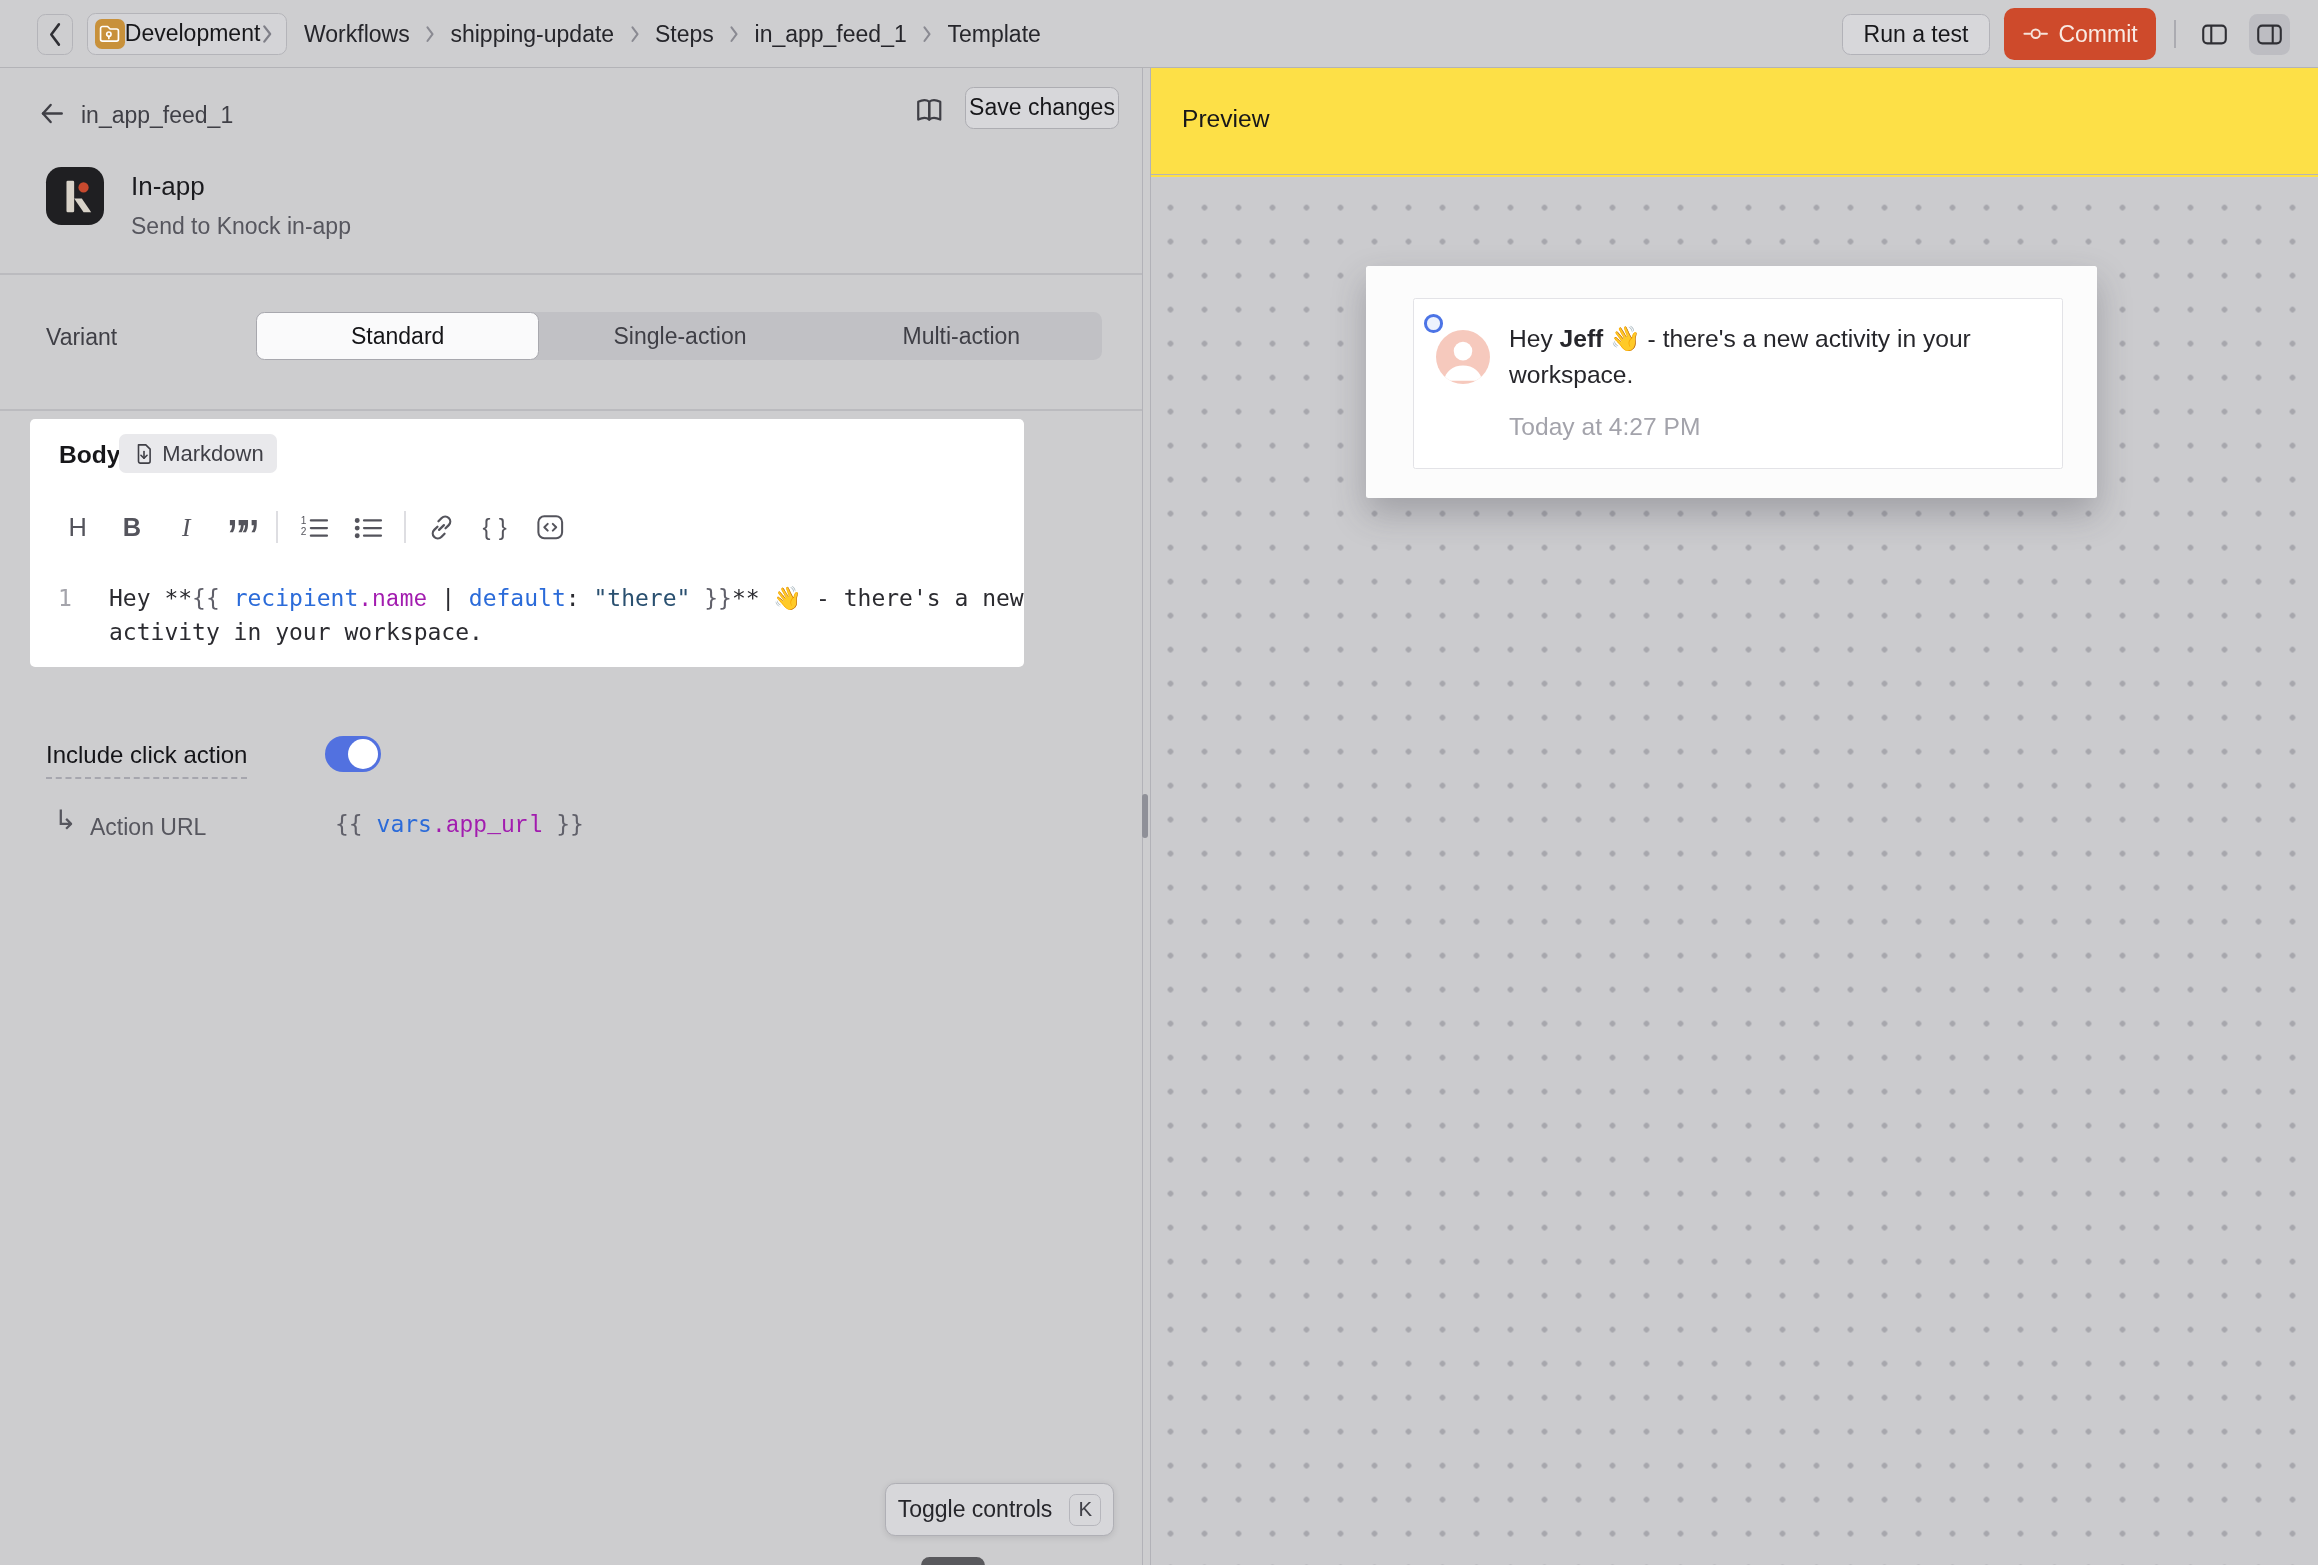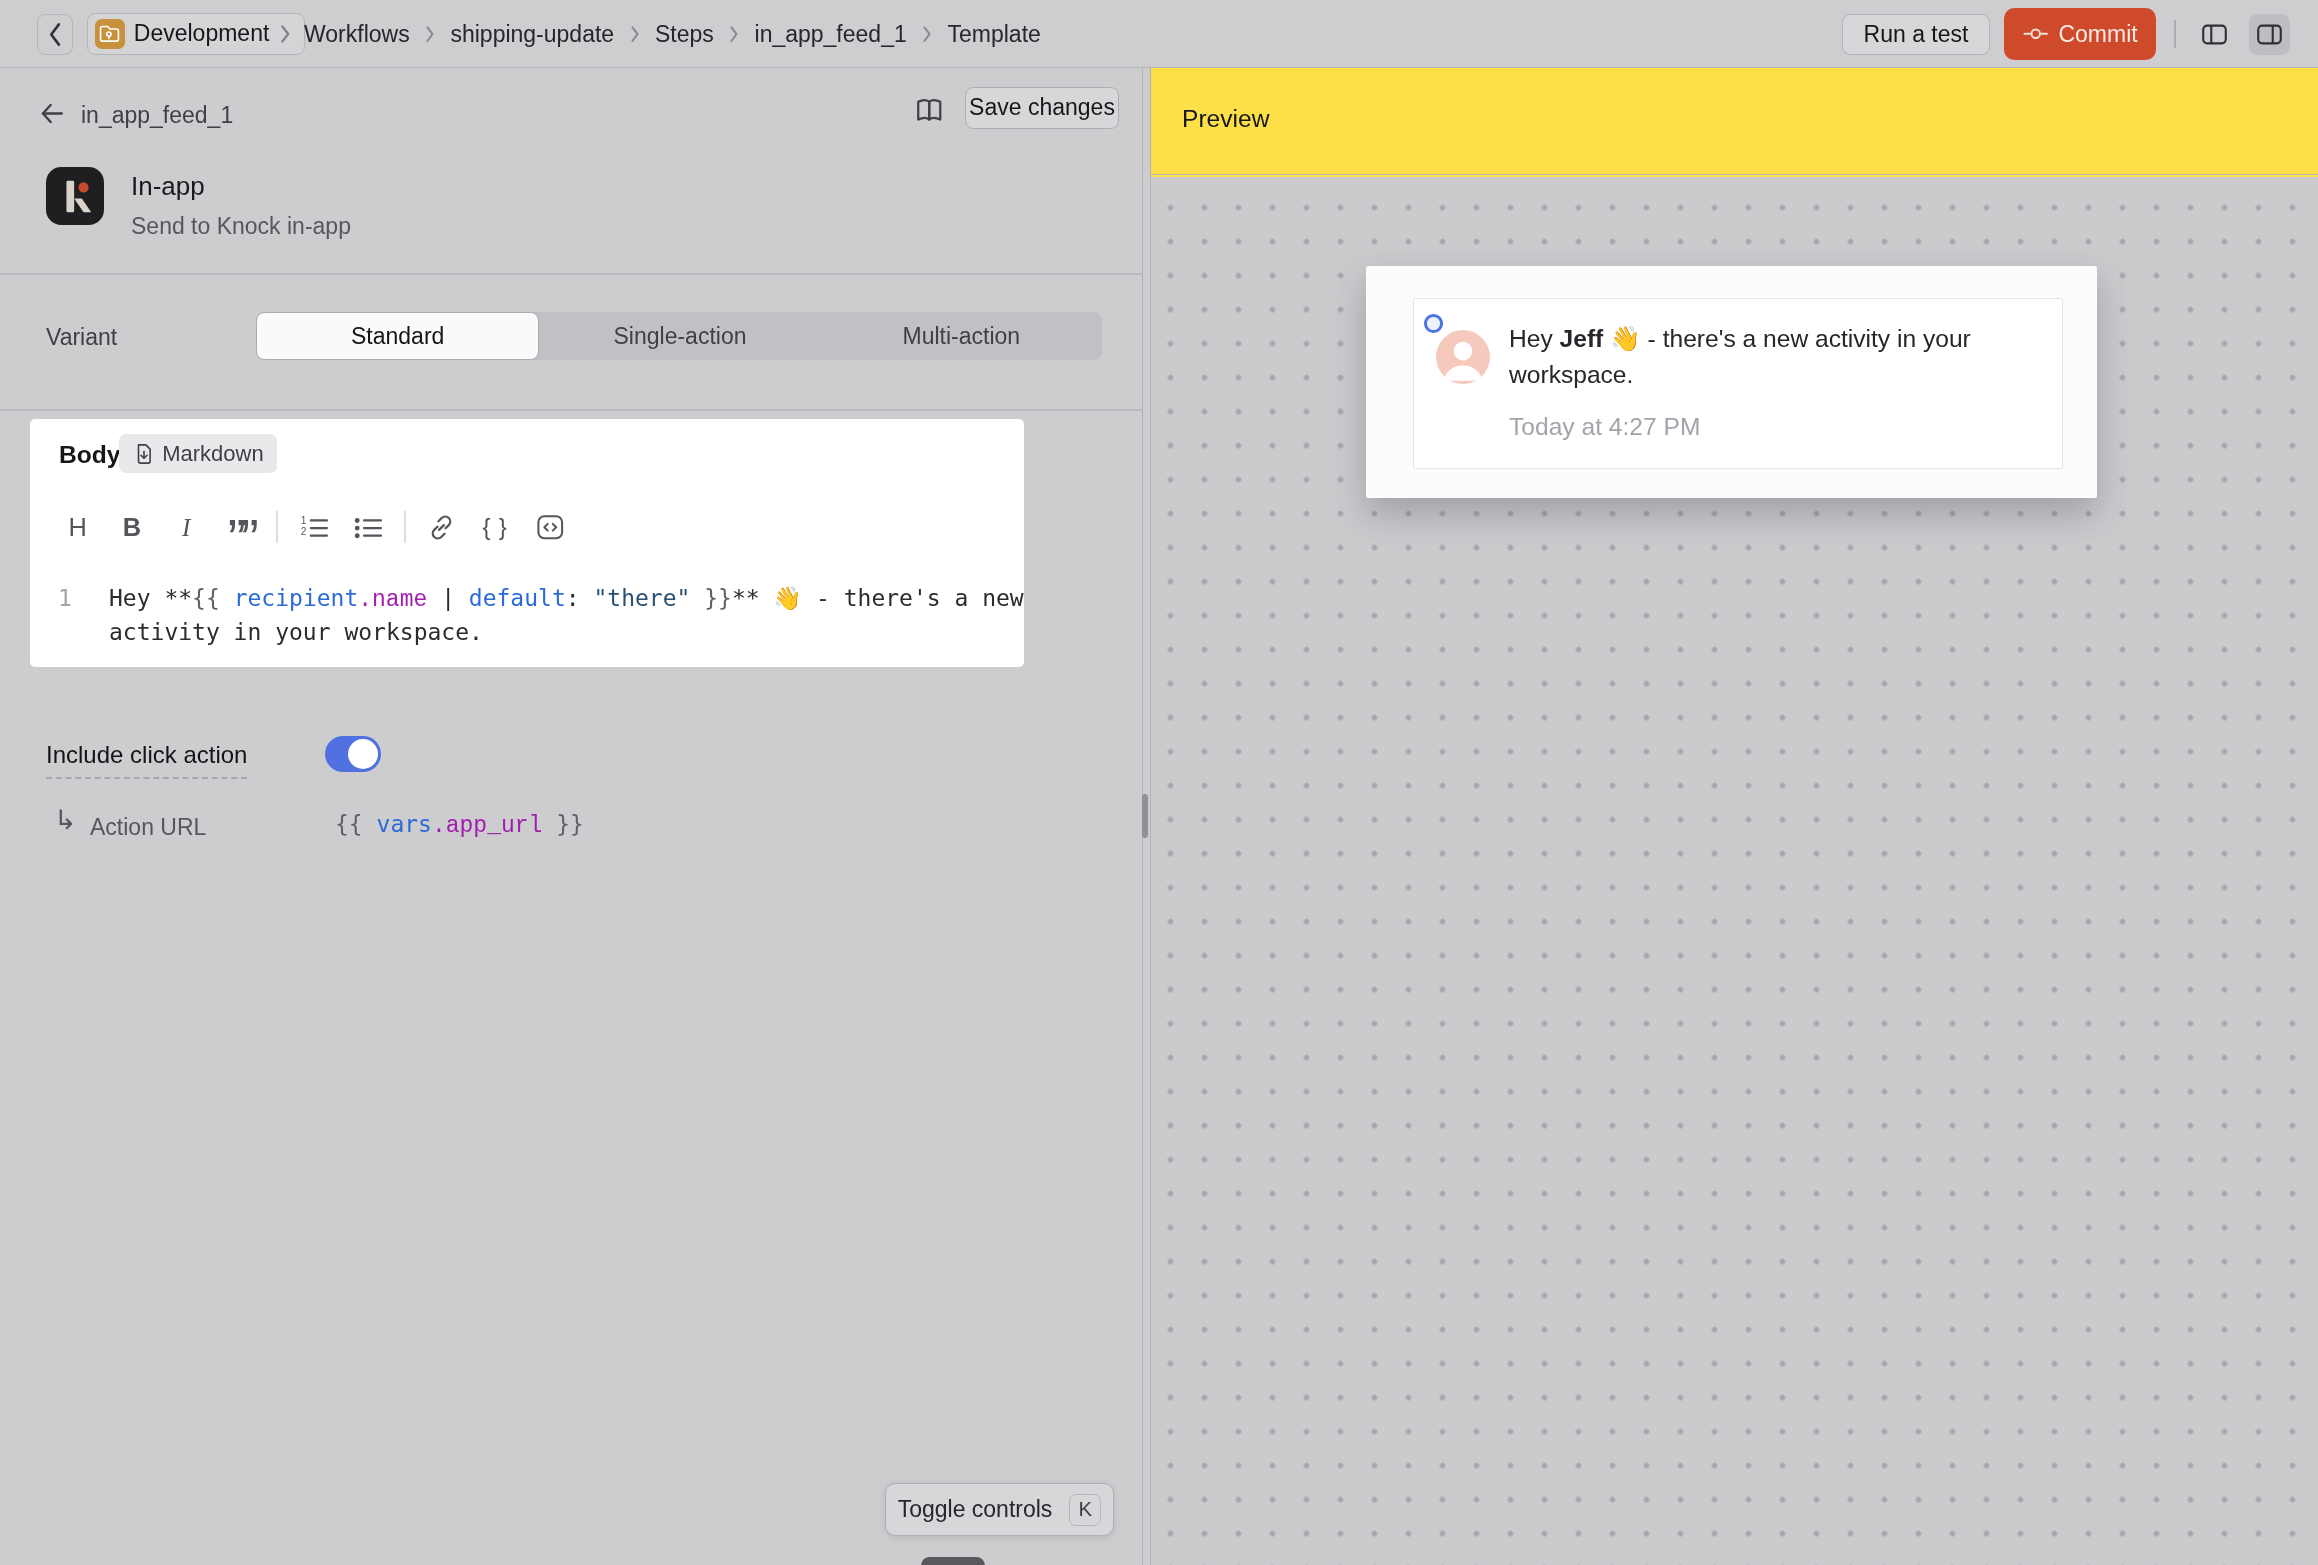--- a/index.html
+++ b/index.html
@@ -19,21 +19,21 @@
     background: #CECED0; border-bottom: 1.7px solid #B3B3B7;
   }
   .back-btn {
     position: absolute; left: 37px; top: 13.6px; width: 36px; height: 41px;
     border: 1.7px solid #B4B4B9; border-radius: 8.5px;
     display: flex; align-items: center; justify-content: center; color: #2F2F34;
   }
   .project-chip {
     position: absolute; left: 87px; top: 12.7px; height: 42px;
     border: 1.7px solid #B4B4B9; border-radius: 8.5px; background: #D4D4D7;
-    display: flex; align-items: center; gap: 9px; padding: 0 12px 0 6.8px;
+    display: flex; align-items: center; gap: 0; padding: 0 12px 0 6.8px;
   }
   .folder-badge {
     width: 30px; height: 30px; border-radius: 6.8px; background: #C8913B;
     display: flex; align-items: center; justify-content: center;
   }
   .chip-label { font-size: 23px; font-weight: 500; color: #17171A; }
   .crumbs {
     position: absolute; left: 304px; top: 0; height: 68px;
     display: flex; align-items: center; gap: 14.4px;
     font-size: 23px; font-weight: 500; color: #26262B;

